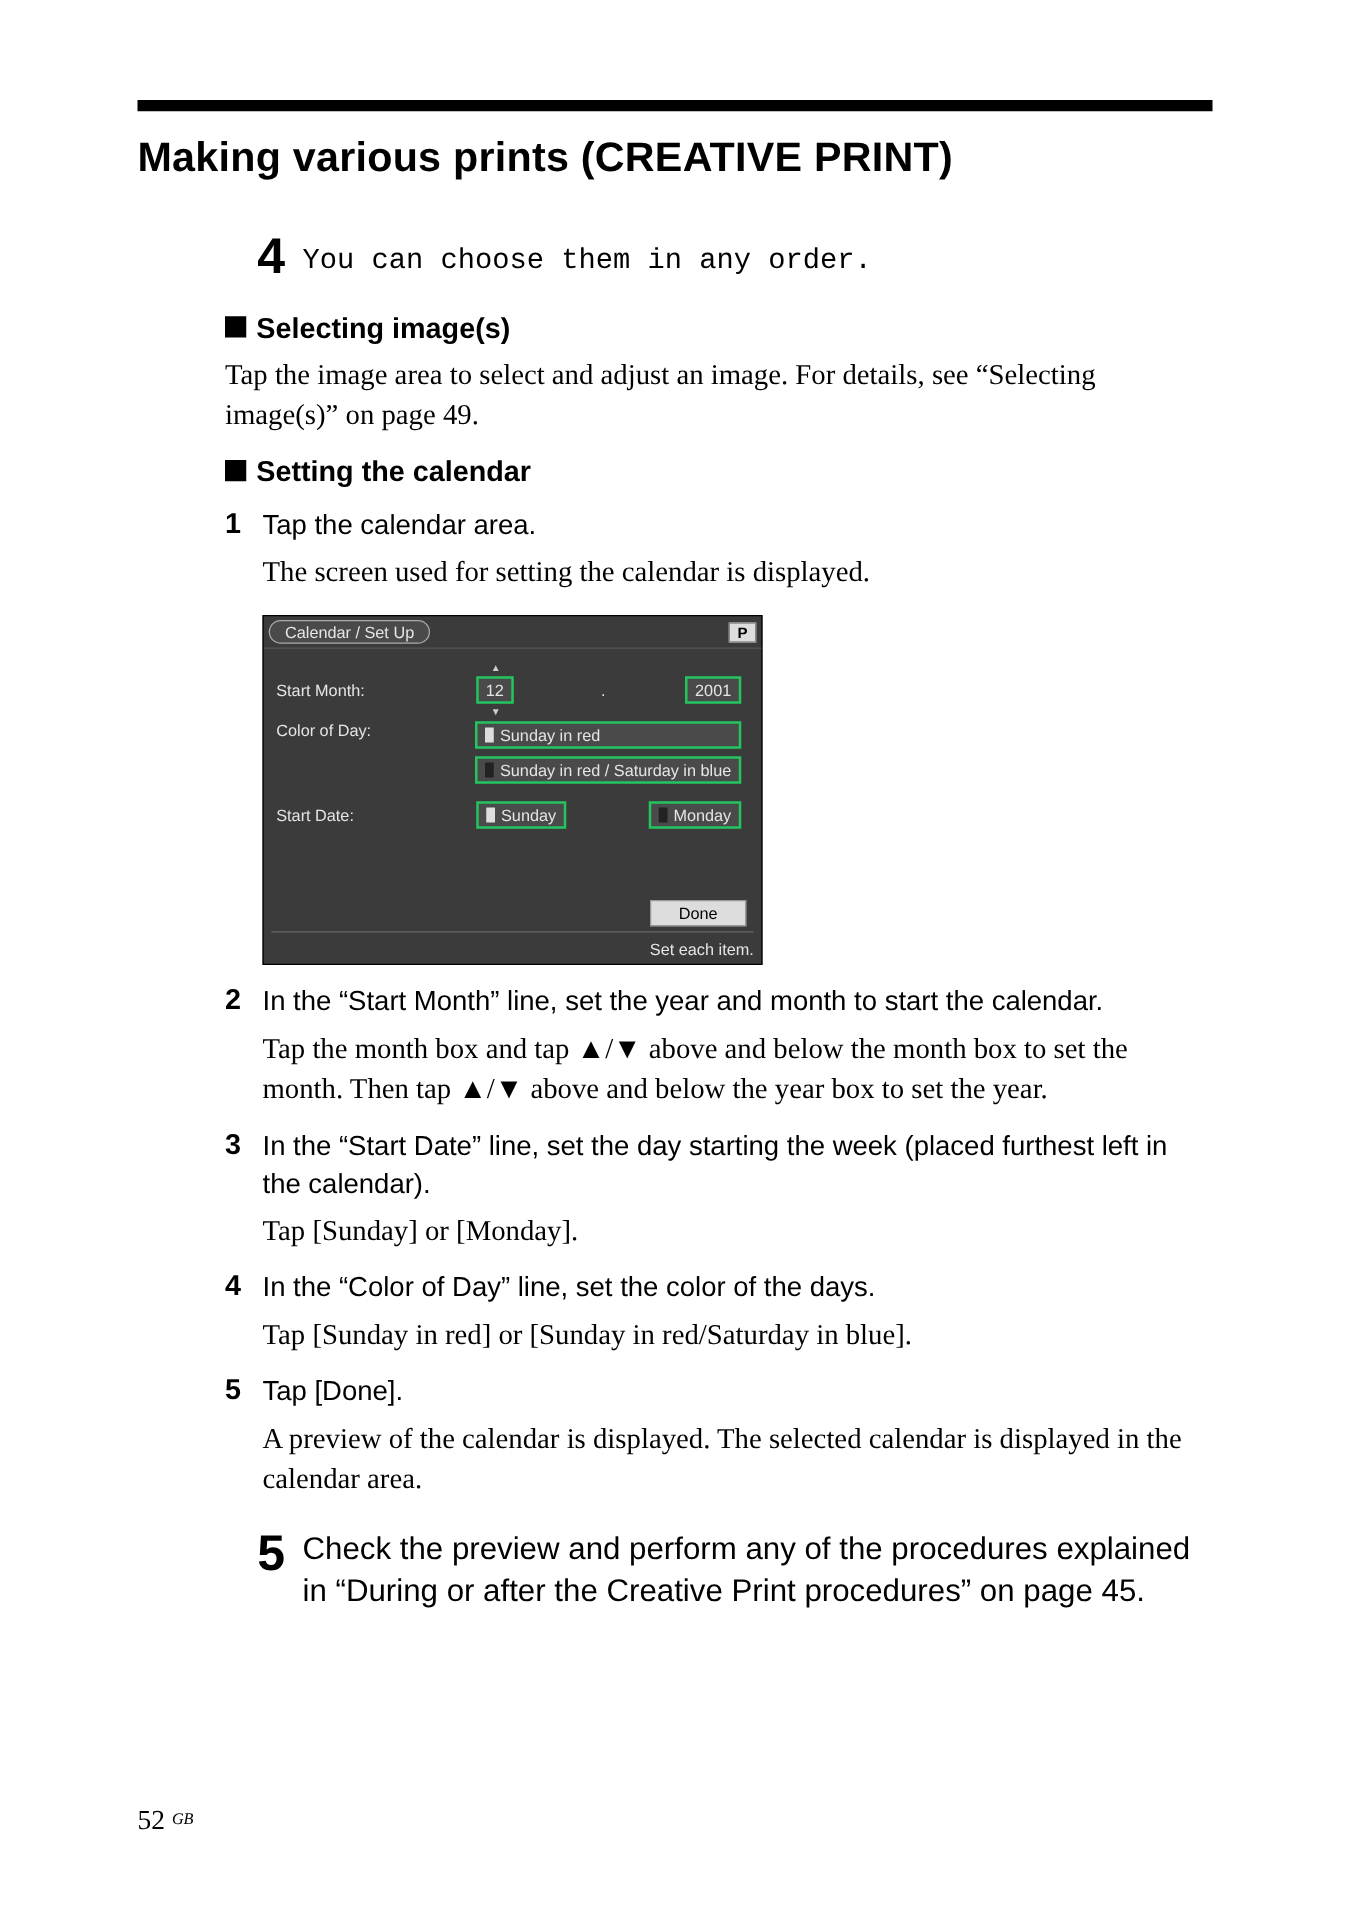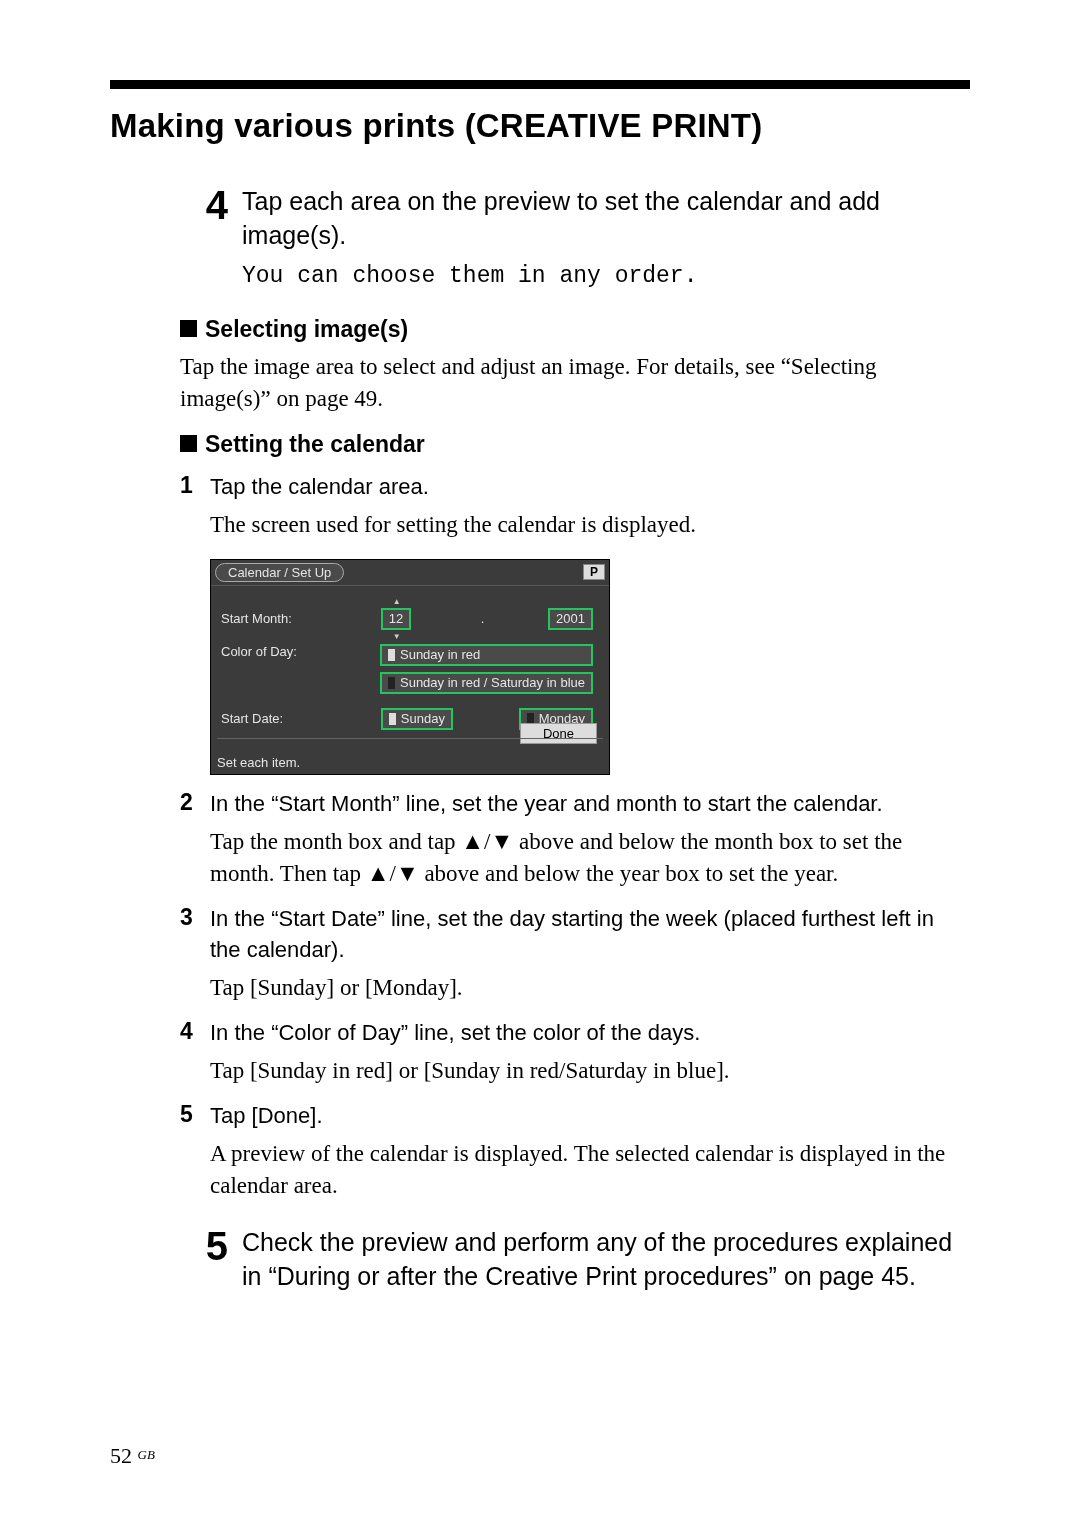--- a/index.html
+++ b/index.html
@@ -97,21 +97,21 @@
     font-family: "Segoe UI", Arial, sans-serif;
     font-size: 22px;
     line-height: 1.4;
   }
   .num-step .t .serif {
     margin-top: 6px;
   }
   
   .ui {
     width: 400px;
-    height: 216px;
+    height: 280px;
     background: #3b3b3b;
     color: #e5e5e5;
     font-family: Verdana, Arial, sans-serif;
     font-size: 13px;
     border: 1px solid #000;
     margin: 18px 0 8px 30px;
     position: relative;
     box-sizing: border-box;
   }
   .ui-header {
@@ -204,21 +204,22 @@
     padding: 2px 22px;
     font-size: 13px;
   }
   .ui-footer {
     position: absolute;
     left: 6px;
     bottom: 4px;
     font-size: 13px;
     right: 6px;
     border-top: 1px solid #666;
-    padding-top: 16px;
+    padding-top: 6px;
+    text-align: right;
   }
   .page-num {
     position: absolute;
     left: 110px;
     bottom: 60px;
     font-family: Georgia, serif;
     font-size: 22px;
   }
   .page-num .gb {
     font-size: 13px;
@@ -231,21 +232,20 @@
 
 <div class="page">
   <hr class="hr-top">
   <h1 class="section-title">Making various prints (CREATIVE PRINT)</h1>
 
   <div class="content">
 
     <div class="big-step">
       <div class="big-step-num">4</div>
       <div class="big-step-body">
-        <div>Tap each area on the preview to set the calendar and add image(s).</div>
         <div class="serif-note">You can choose them in any order.</div>
       </div>
     </div>
 
     <div class="sub-block">
 
       <div class="sub-head">
         <span class="square"></span><span>Selecting image(s)</span>
       </div>
       <div class="serif">Tap the image area to select and adjust an image.  For details, see “Selecting image(s)” on page 49.</div>

